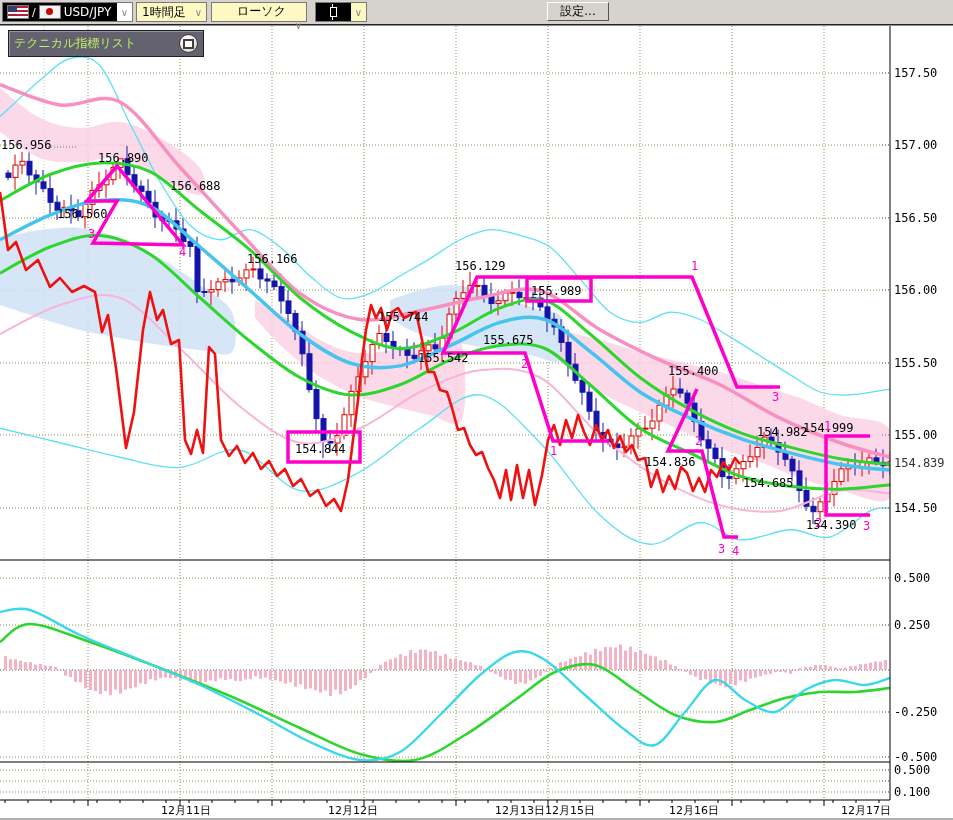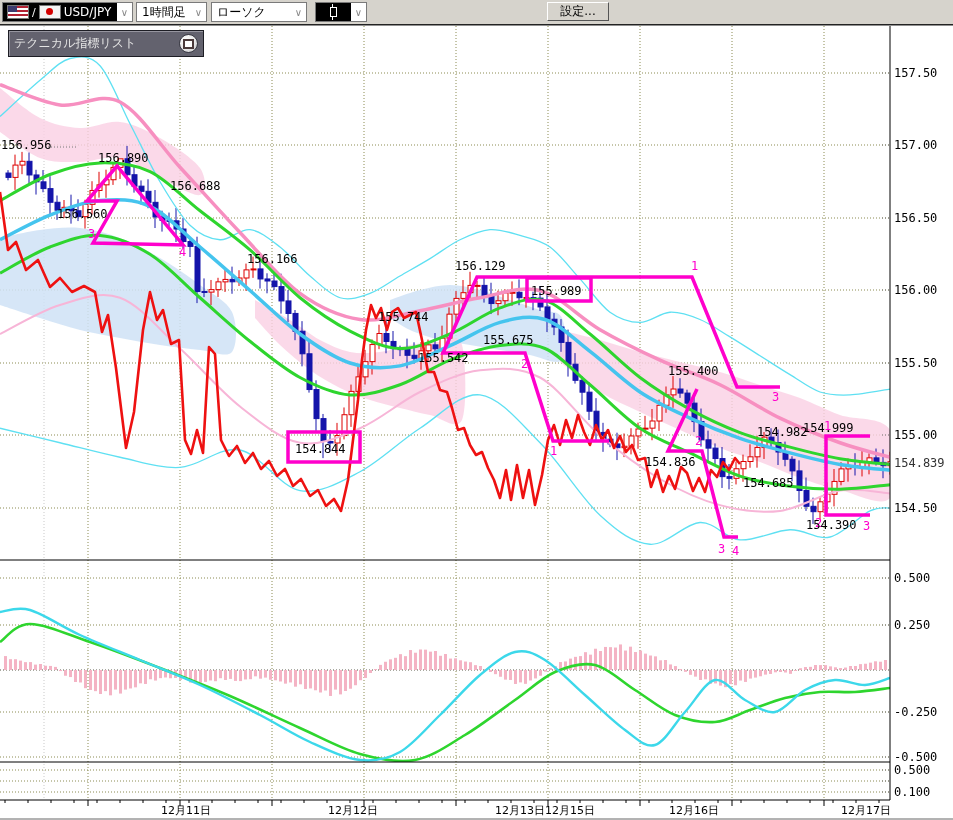--- a/index.html
+++ b/index.html
@@ -1,47 +1,47 @@
 <!DOCTYPE html>
 <html><head>
 <meta charset="utf-8">
 <style>
   html,body{margin:0;padding:0;background:#fff;width:953px;height:820px;overflow:hidden;
     font-family:"DejaVu Sans",sans-serif;}
   .app{position:relative;width:953px;height:820px;background:#fff;}
   
   .toolbar{position:absolute;top:0;left:0;width:953px;height:25px;background:#d6d3cc;
     border-bottom:1px solid #222;box-sizing:border-box;}
-  .combo{position:absolute;top:2px;height:20px;background:#ffffff;border:1px solid #7a7a7a;
+  .combo{position:absolute;top:2px;height:20px;background:#fef9c3;border:1px solid #7a7a7a;
     box-sizing:border-box;display:flex;align-items:center;font-size:12px;color:#000;cursor:default;}
   .combo .arrow{margin-left:auto;color:#888;font-size:10px;padding:0 4px;}
   .pair-combo{left:2px;width:131px;background:#fff;padding:0;}
   .pair-black{background:#000;color:#fff;height:100%;flex:1;display:flex;align-items:center;gap:3px;padding:0 4px;}
   .flag-us{width:20px;height:12px;display:inline-block;
     background:repeating-linear-gradient(#b22234 0 2px,#fff 2px 4px);position:relative;border:1px solid #777;}
   .flag-us::before{content:"";position:absolute;left:0;top:0;width:9px;height:6px;background:#3c3b6e;}
   .flag-jp{width:20px;height:12px;display:inline-block;background:#f4f4f4;border:1px solid #777;position:relative;}
   .flag-jp::before{content:"";position:absolute;left:6px;top:2px;width:7px;height:7px;border-radius:50%;background:#d30000;}
   .slash{color:#fff;font-size:11px;}
   .tf-combo{left:136px;width:71px;padding-left:5px;}
-  .ct-combo{left:211px;width:96px;padding-left:5px;}
+  .ct-combo{left:211px;width:96px;padding-left:5px;flex-direction:column;}
   .style-combo{left:315px;width:52px;padding:0;}
   .style-black{background:#000;height:100%;flex:1;display:flex;align-items:center;justify-content:center;}
   .mini-candle{width:5px;height:8px;border:1px solid #fff;position:relative;}
   .mini-candle::before{content:"";position:absolute;left:1px;top:-4px;width:1px;height:4px;background:#fff;}
   .mini-candle::after{content:"";position:absolute;left:1px;bottom:-4px;width:1px;height:4px;background:#fff;}
   .draw-input{position:absolute;top:2px;left:371px;width:169px;height:20px;border:1px solid #7a7a7a;
     box-sizing:border-box;font-size:12px;padding:0 4px;font-family:"DejaVu Sans",sans-serif;background:#fff;}
   .settings-btn{position:absolute;top:2px;left:547px;width:62px;height:19px;background:#d6d3cc;
     border:1px solid #555;border-top-color:#fff;border-left-color:#fff;box-sizing:border-box;
     font-size:12px;text-align:center;line-height:17px;cursor:default;}
   
   .float-panel{position:absolute;left:8px;top:30px;width:196px;height:27px;background:#63626e;
     border:1px solid #1d1d24;box-shadow:inset 1px 1px 0 #96959f;display:flex;align-items:center;
-    color:#e5e5e5;font-size:12px;padding:0 5px;box-sizing:border-box;}
+    color:#bef264;font-size:12px;padding:0 5px;box-sizing:border-box;}
   .win-btn{margin-left:auto;width:17px;height:17px;border-radius:50%;
     background:radial-gradient(circle at 35% 30%,#ffffff 0%,#e8e8e8 55%,#b9b9bd 100%);
     border:1px solid #3a3a44;display:flex;align-items:center;justify-content:center;}
   .win-btn .sq{width:7px;height:6px;border:2px solid #4b3a3a;background:#fff;}
   svg{position:absolute;left:0;top:0;}
   text{font-family:"DejaVu Sans Mono","Liberation Mono",monospace;}
   .jp{font-family:"DejaVu Sans",sans-serif;}
 </style>
 </head>
 <body>

